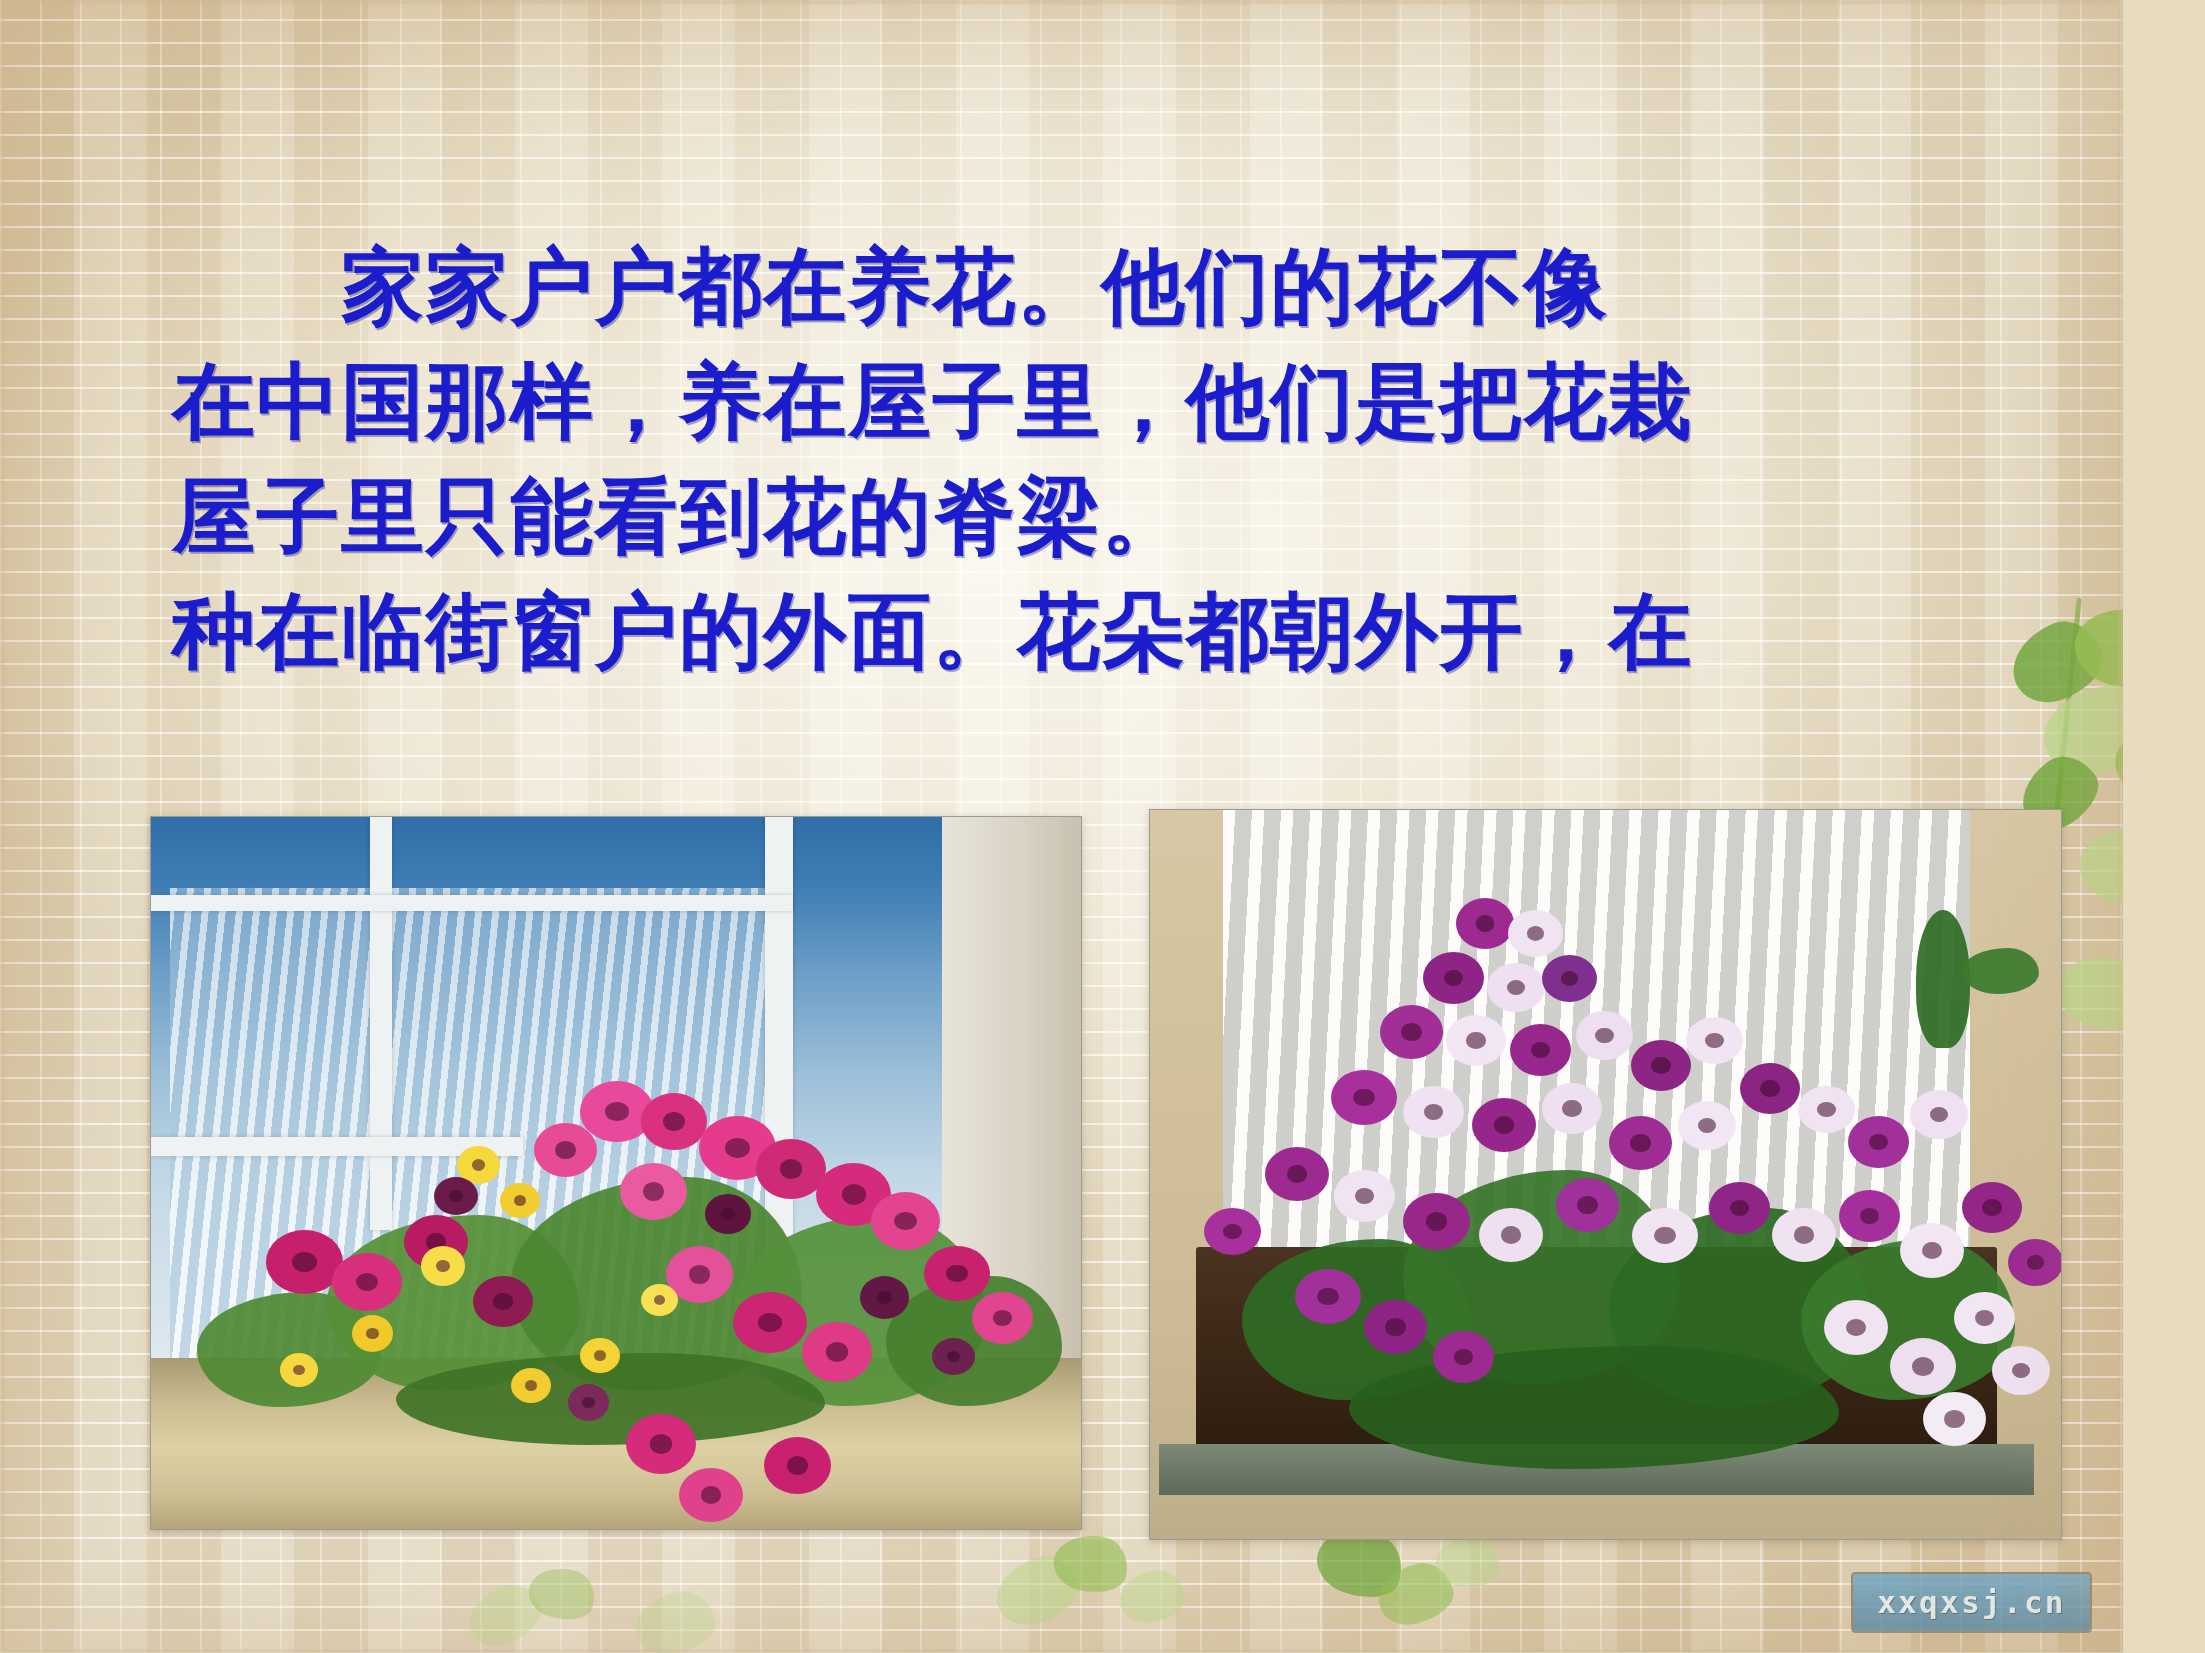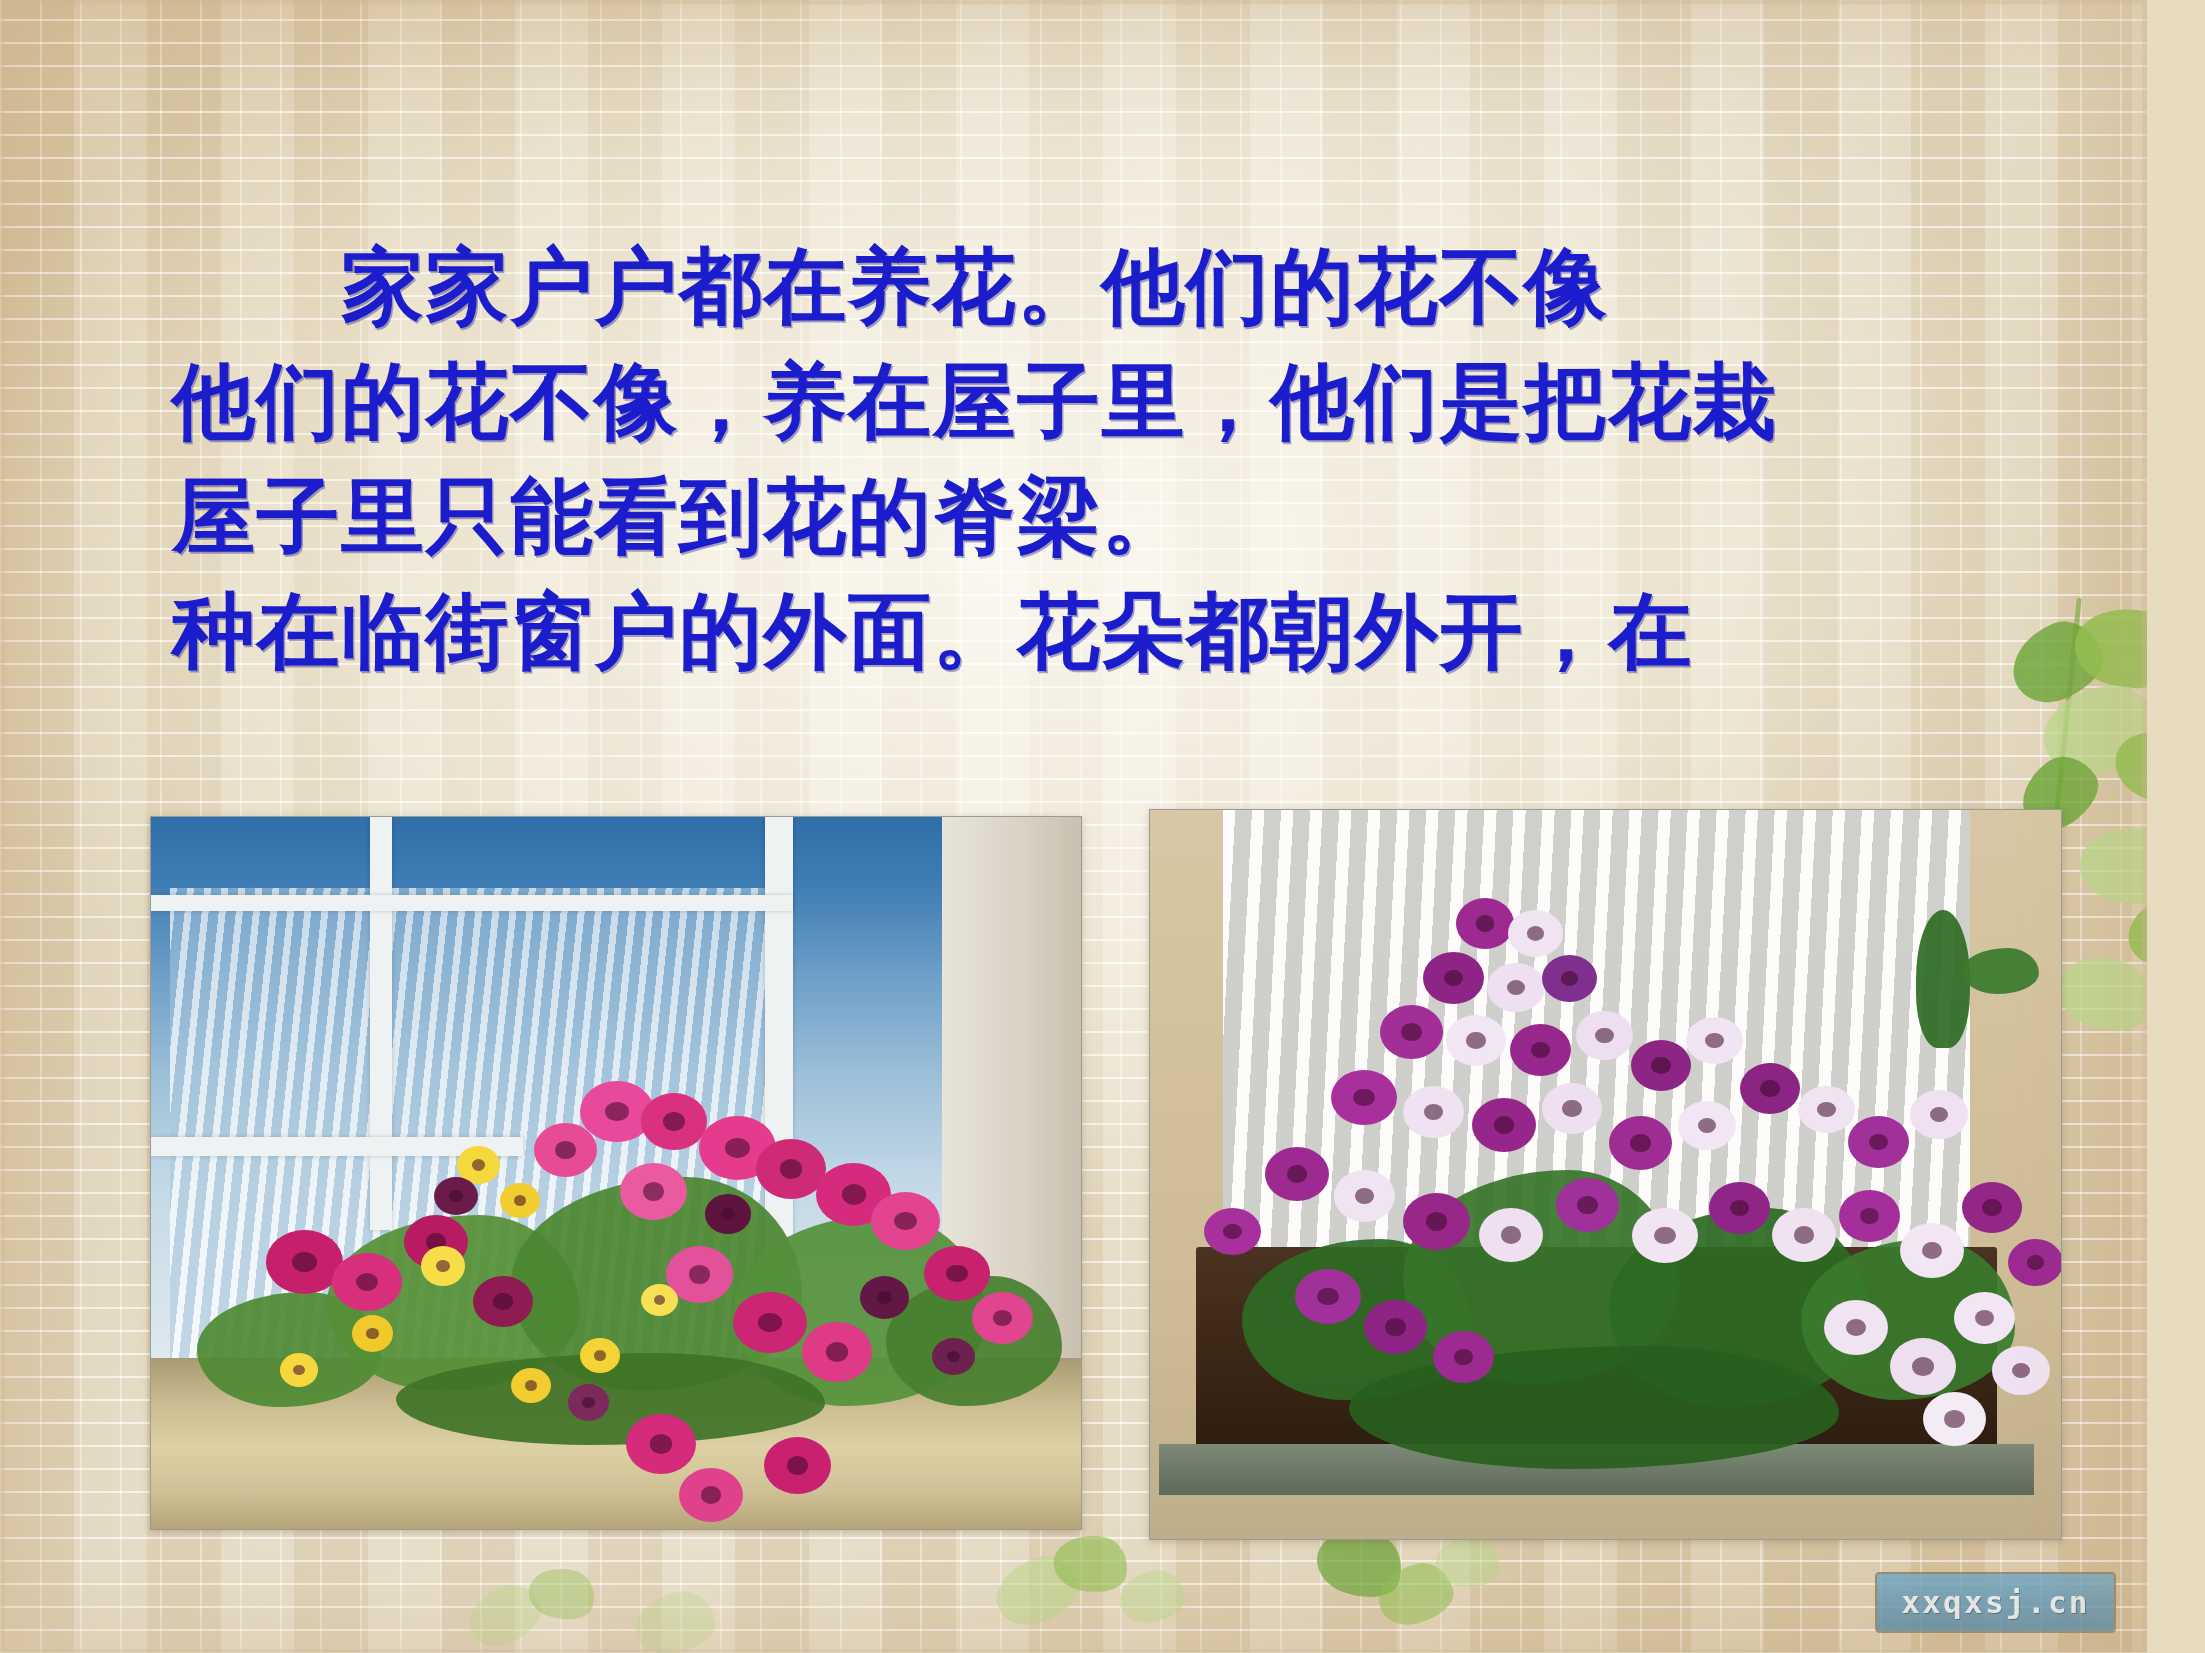--- a/index.html
+++ b/index.html
@@ -25,21 +25,20 @@
         rgba(196,176,140,0.18) 2.3px, rgba(196,176,140,0.18) 23px),
       repeating-linear-gradient(90deg,
         rgba(255,255,255,0.40) 0px, rgba(255,255,255,0.40) 2.3px,
         rgba(186,164,126,0.16) 2.3px, rgba(186,164,126,0.16) 40px),
       repeating-linear-gradient(90deg,
         rgba(214,193,155,0.30) 0px, rgba(214,193,155,0.30) 74px,
         rgba(255,252,240,0.30) 74px, rgba(255,252,240,0.30) 147px),
       linear-gradient(122deg,
         #ddc9a4 0%, #e9dcc0 14%, #f4efe0 34%, #fbf8ee 50%,
         #f2ecd9 66%, #e6d8bb 84%, #d8c3a0 100%);
-    padding-left: 24px;
   }
 
   
   #paper-glow {
     position: absolute;
     left: 0; top: 0; right: 0; bottom: 0;
     background:
       radial-gradient(ellipse 66% 52% at 47% 34%,
         rgba(255,255,250,0.78) 0%,
         rgba(255,253,244,0.42) 48%,
@@ -228,21 +227,21 @@
   </div>
 
   <div class="ivy" style="left:459px; top:1562px; width:322px; height:92px;">
     <div class="leaf pale" style="left:7.7px;  top:26px; width:74px;  height:55px; transform:rotate(-24deg); opacity:.38;"></div>
     <div class="leaf" style="left:70px;  top:6.1px;  width:66px;  height:51px; transform:rotate(16deg);  opacity:.42;"></div>
     <div class="leaf pale" style="left:176px; top:31px; width:80px; height:60px; transform:rotate(-10deg); opacity:.34;"></div>
   </div>
 
   <div id="text-block">
     <div class="line">　　家家户户都在养花。他们的花不像</div>
-    <div class="line">他们的花不像，养在屋子里，他们是把花栽</div>
+    <div class="line">在中国那样，养在屋子里，他们是把花栽</div>
     <div class="line">屋子里只能看到花的脊梁。</div>
     <div class="line">种在临街窗户的外面。花朵都朝外开，在</div>
   </div>
 
   <div class="photo" id="photo-left">
     <div class="ph-layer" id="L-glass"></div>
     <div class="ph-layer" id="L-curtain"></div>
     <div class="ph-layer L-mullion" id="L-mull-v1"></div>
     <div class="ph-layer L-mullion" id="L-mull-v2"></div>
     <div class="ph-layer L-mullion" id="L-mull-h1"></div>

